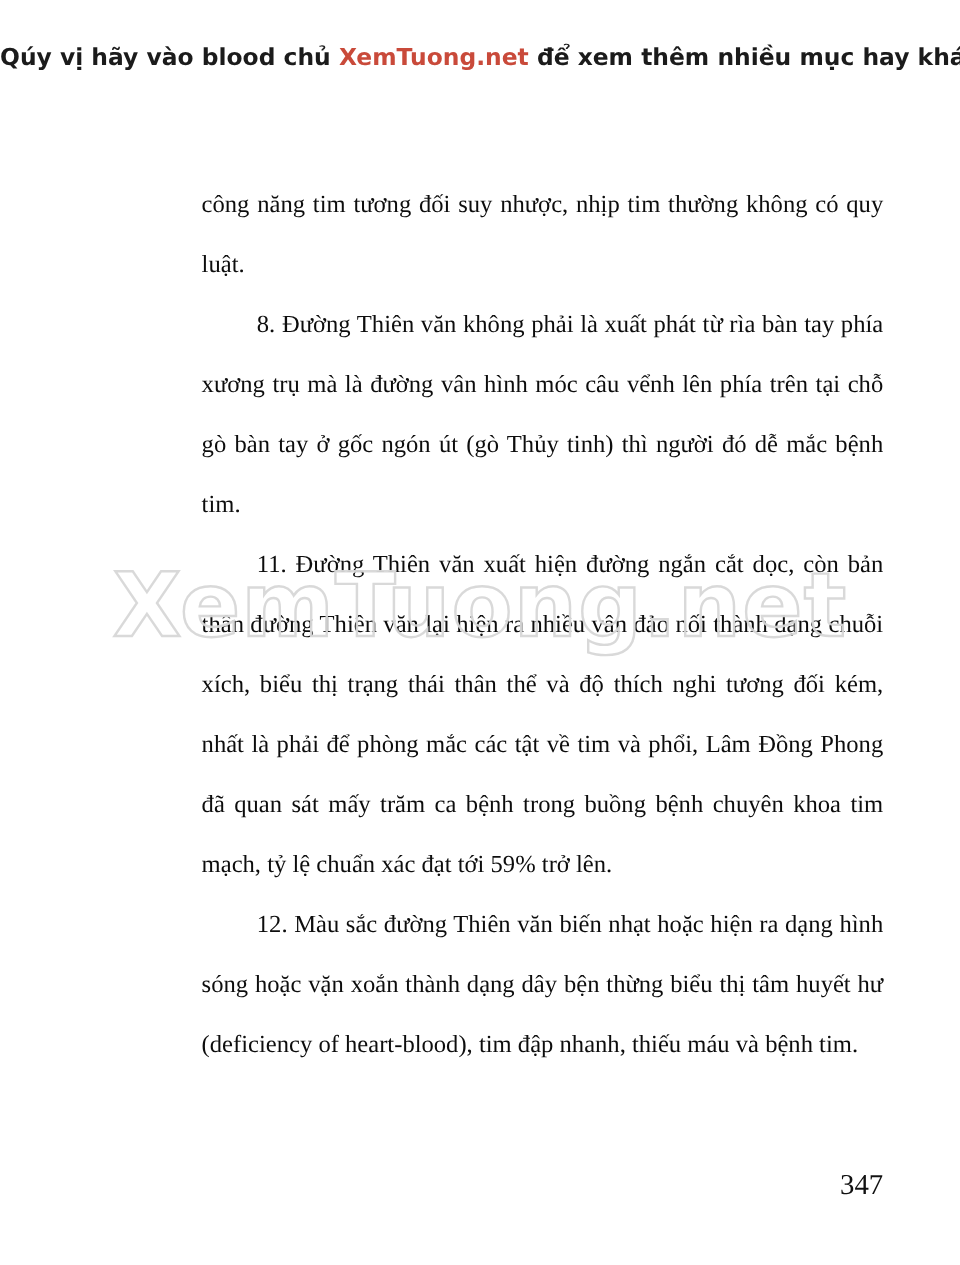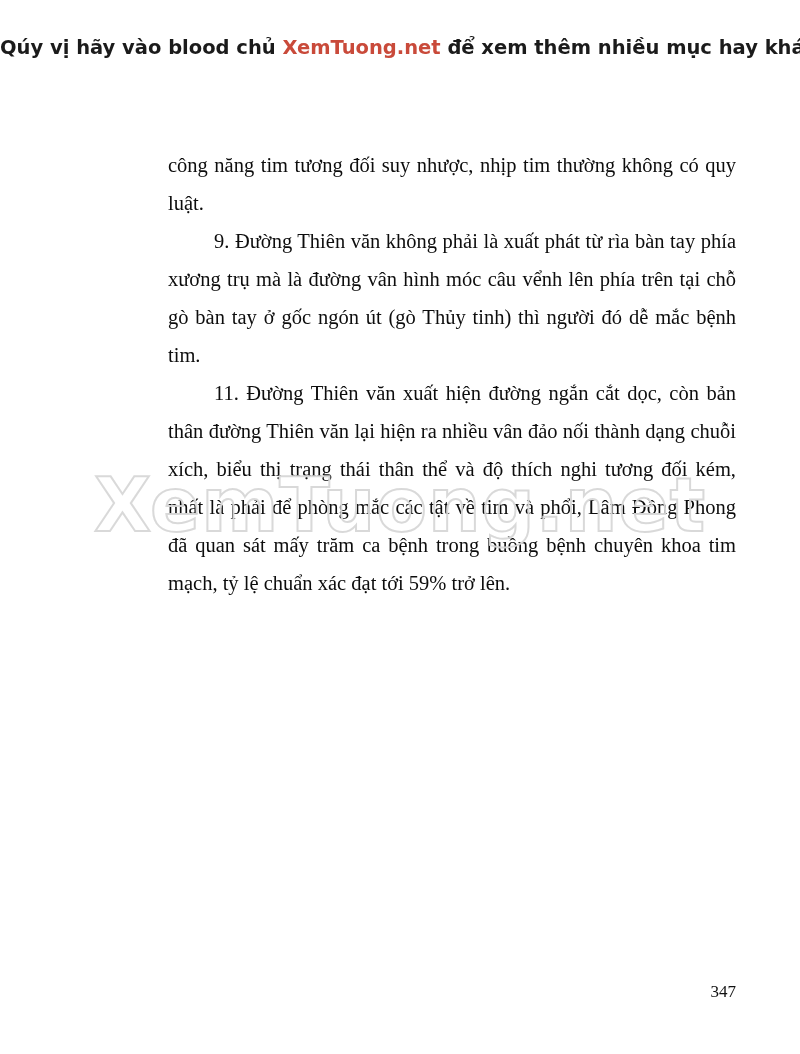--- a/index.html
+++ b/index.html
@@ -66,52 +66,53 @@
   .content {
     position: absolute;
     left: 168px;
     top: 146px;
     width: 568px;
     z-index: 1;
   }
   .para {
     font-family: "Liberation Serif", serif;
     font-size: 20.5px;
-    line-height: 38px;
+    line-height: 50px;
     text-align: justify;
     text-justify: inter-word;
     margin: 0 0 0 0;
     color: #0d0d0d;
   }
   .para.indent {
     text-indent: 46px;
   }
 
   
   .folio {
     position: absolute;
     right: 64px;
     bottom: 52px;
     font-family: "Liberation Serif", serif;
-    font-size: 17px;
+    font-size: 24px;
     color: #111111;
   }
 </style>
 </head>
 <body>
 
 <div class="page">
 
   <div class="header">
     <span>Qúy vị hãy vào blood chủ </span><span class="brand">XemTuong.net</span><span> để xem thêm nhiều mục hay khác</span>
   </div>
 
   <div class="watermark">XemTuong.net</div>
 
   <div class="content">
     <p class="para">công năng tim tương đối suy nhược, nhịp tim thường không có quy luật.</p>
-    <p class="para indent">9. Đường Thiên văn không phải là xuất phát từ rìa bàn tay phía xương trụ mà là đường vân hình móc câu vểnh lên phía trên tại chỗ gò bàn tay ở gốc ngón út (gò Thủy tinh) thì người đó dễ mắc bệnh tim.</p>
+    <p class="para indent">8. Đường Thiên văn không phải là xuất phát từ rìa bàn tay phía xương trụ mà là đường vân hình móc câu vểnh lên phía trên tại chỗ gò bàn tay ở gốc ngón út (gò Thủy tinh) thì người đó dễ mắc bệnh tim.</p>
     <p class="para indent">11. Đường Thiên văn xuất hiện đường ngắn cắt dọc, còn bản thân đường Thiên văn lại hiện ra nhiều vân đảo nối thành dạng chuỗi xích, biểu thị trạng thái thân thể và độ thích nghi tương đối kém, nhất là phải để phòng mắc các tật về tim và phổi, Lâm Đồng Phong đã quan sát mấy trăm ca bệnh trong buồng bệnh chuyên khoa tim mạch, tỷ lệ chuẩn xác đạt tới 59% trở lên.</p>
+    <p class="para indent">12. Màu sắc đường Thiên văn biến nhạt hoặc hiện ra dạng hình sóng hoặc vặn xoắn thành dạng dây bện thừng biểu thị tâm huyết hư (deficiency of heart-blood), tim đập nhanh, thiếu máu và bệnh tim.</p>
   </div>
 
   <div class="folio">347</div>
 
 </div>
 
 </body></html>

